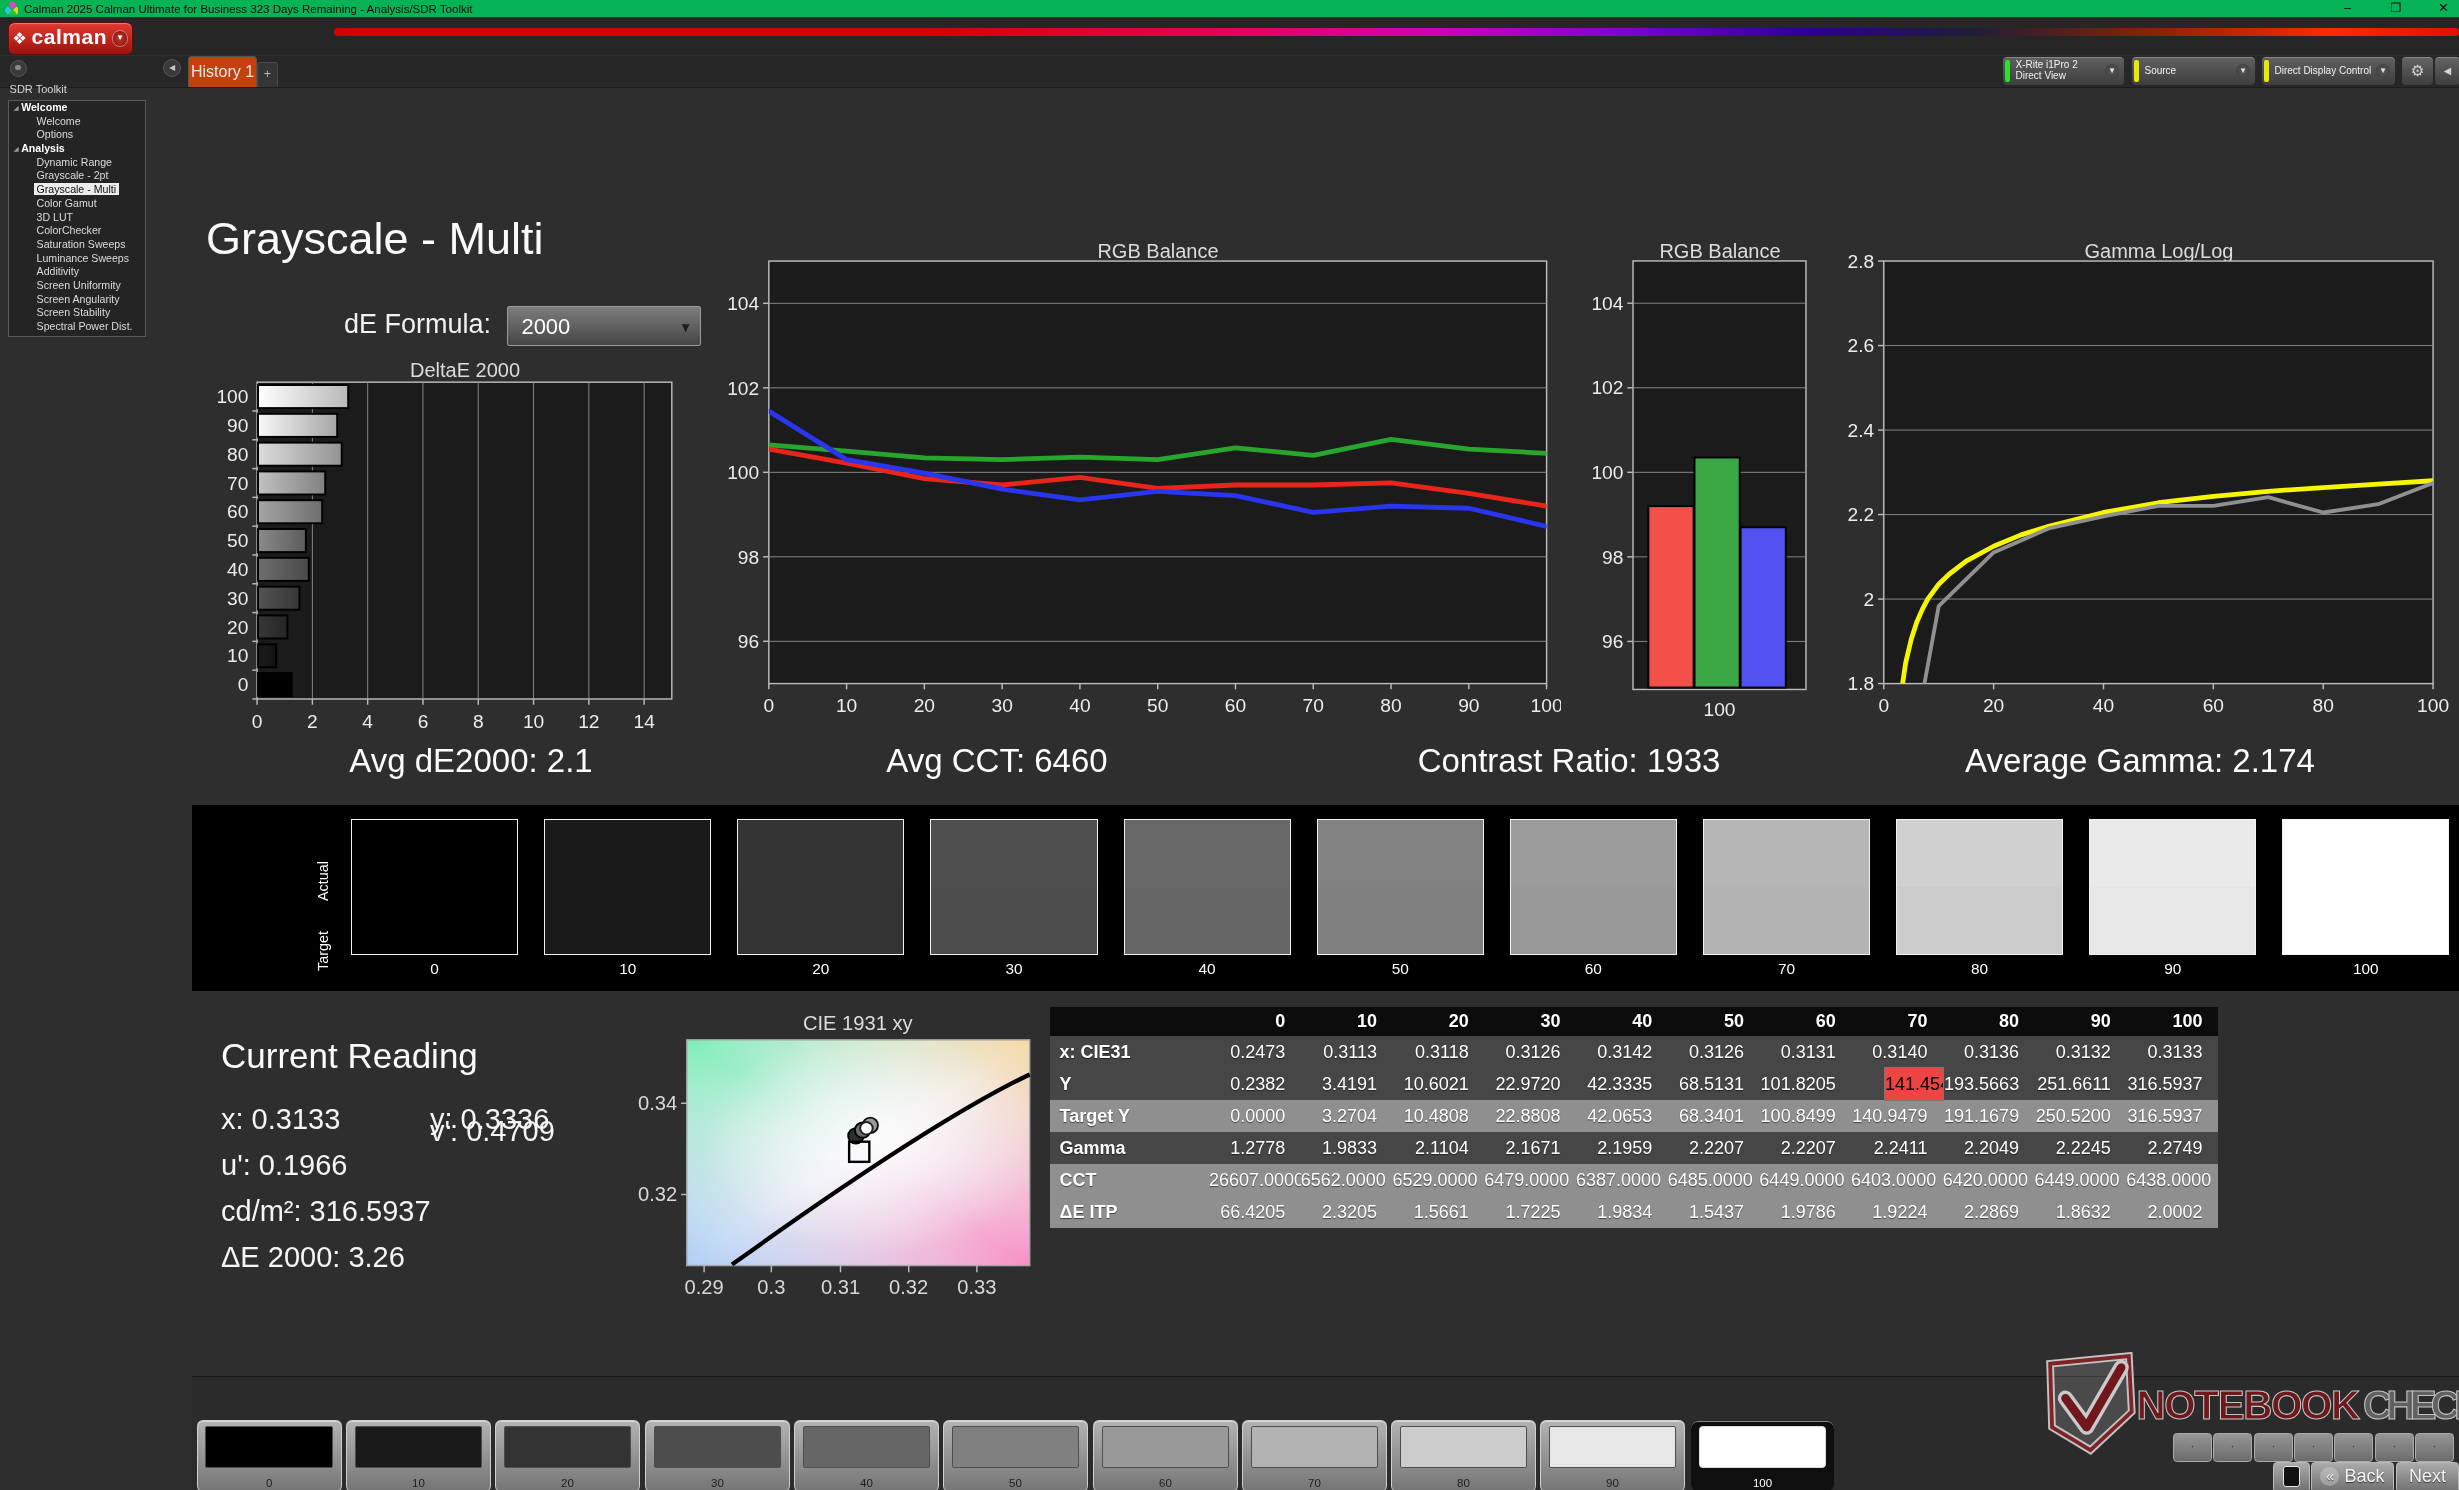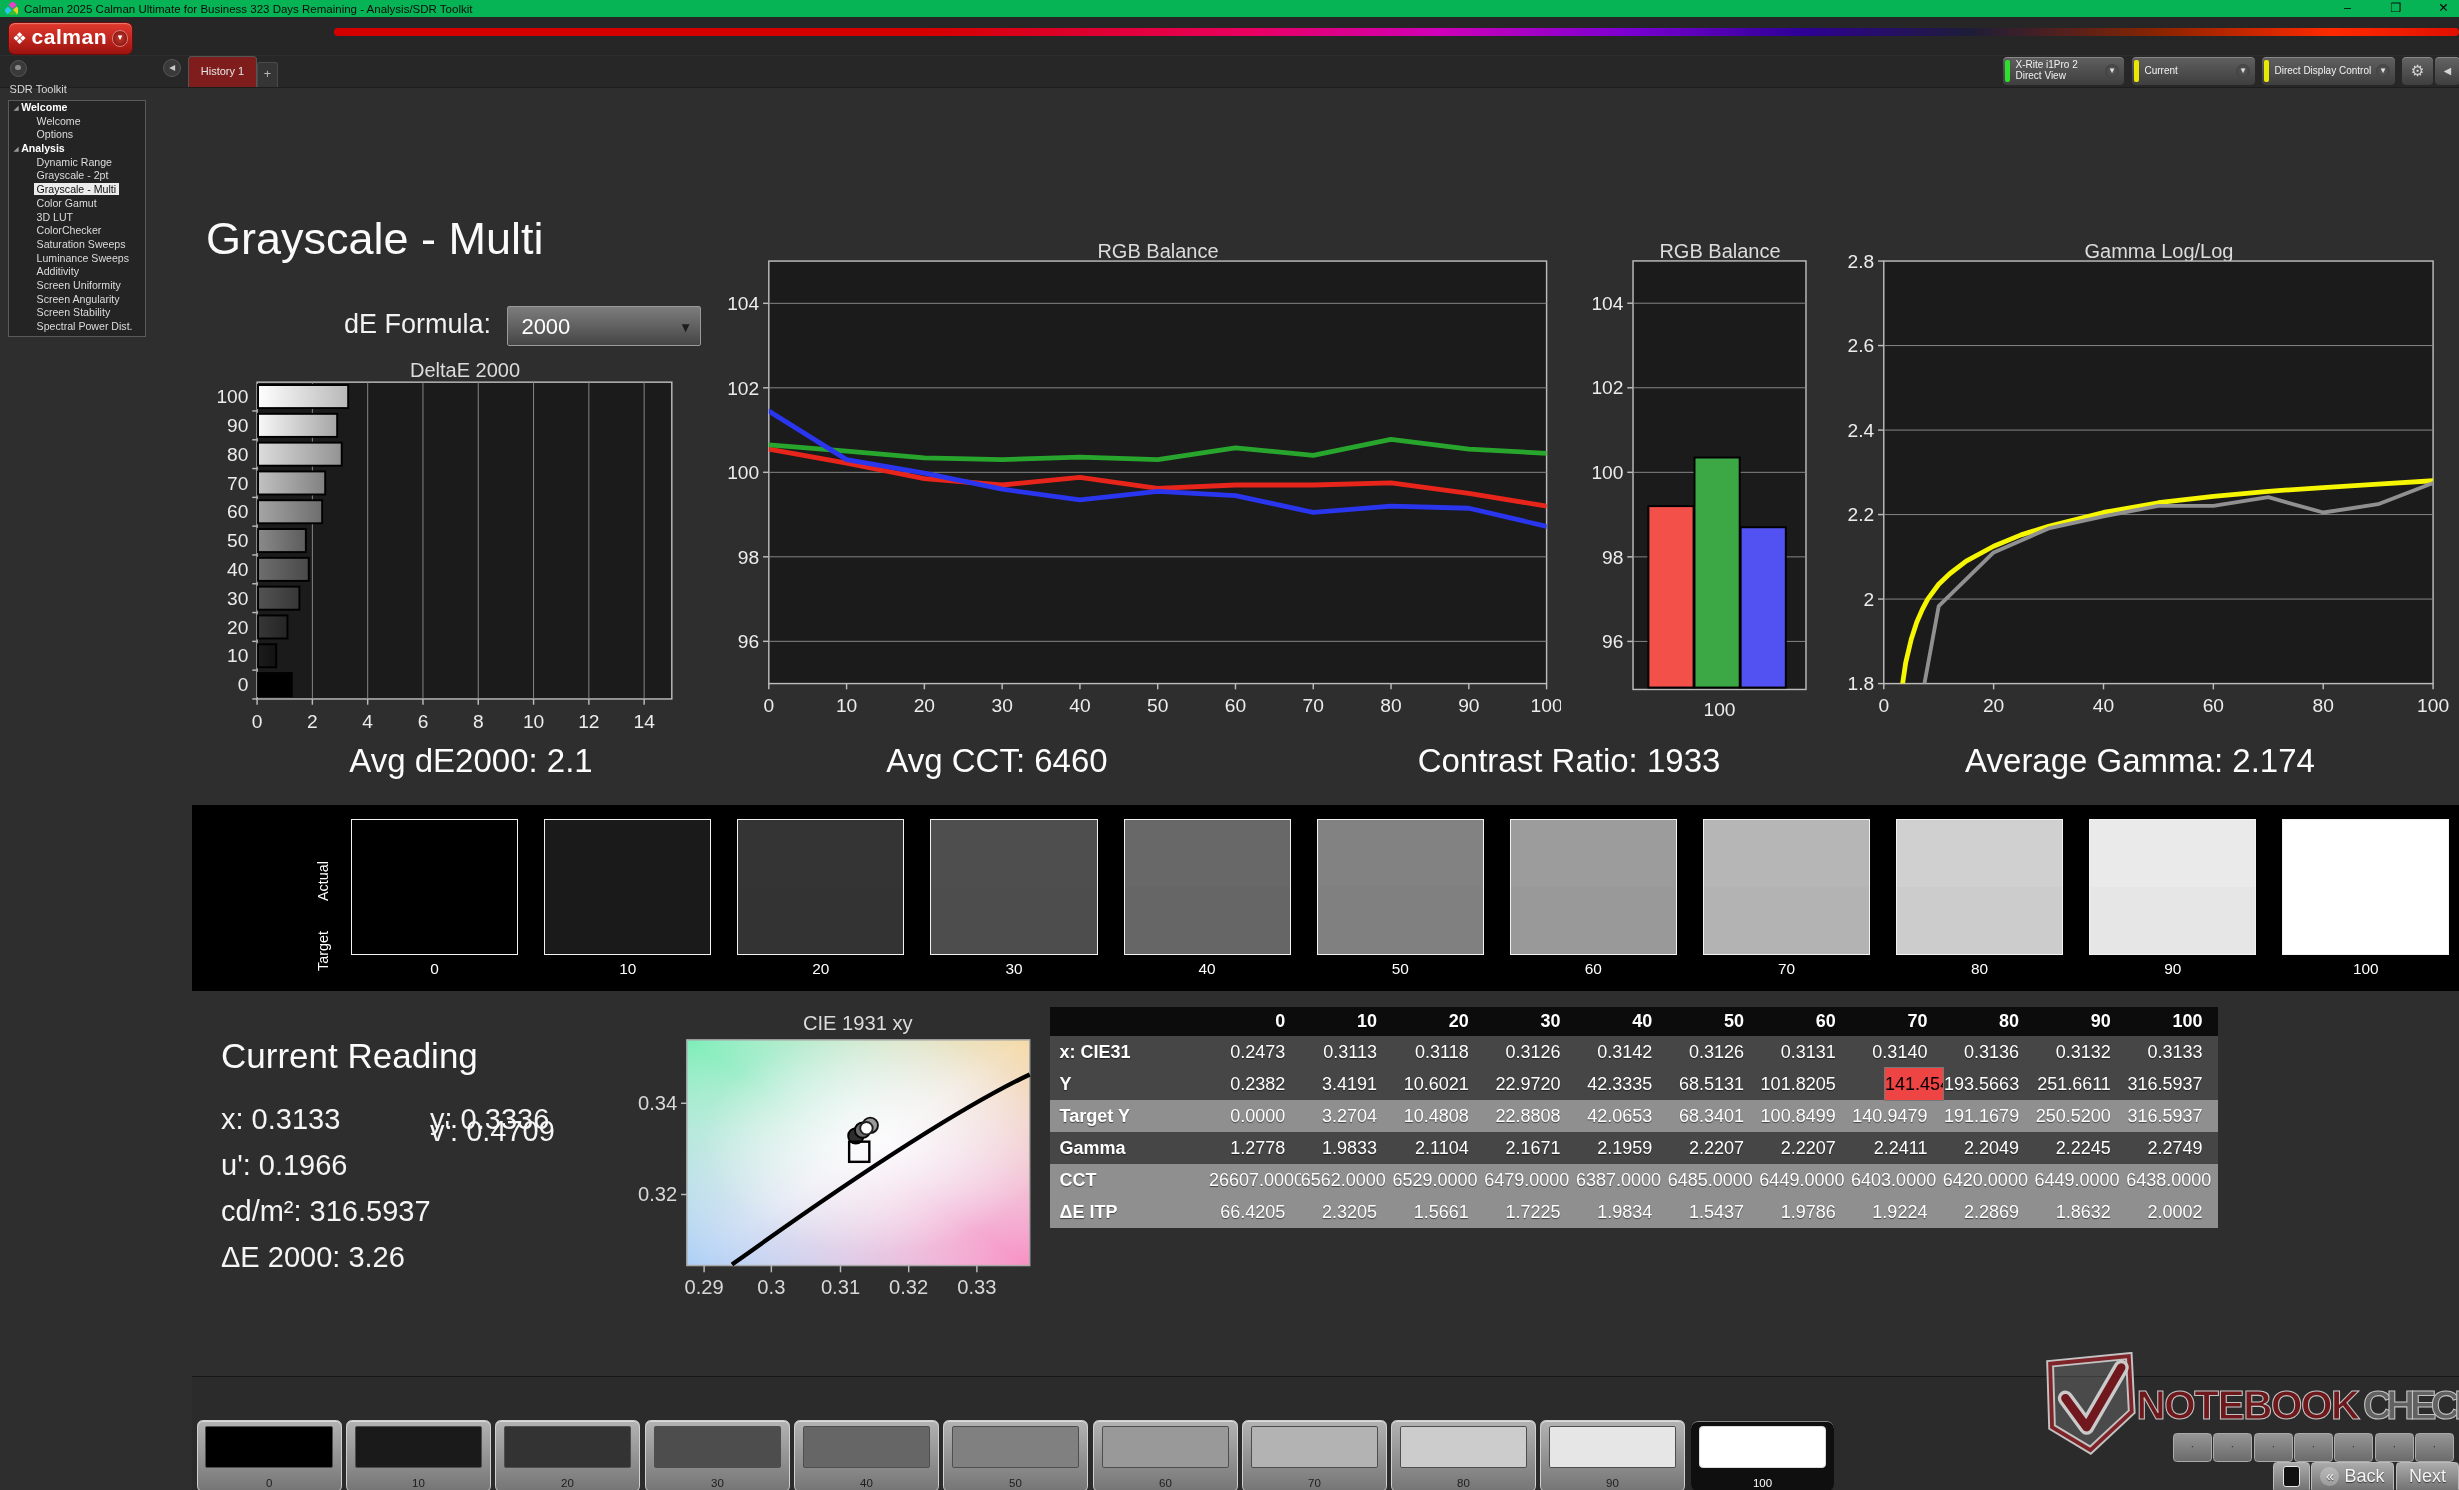--- a/index.html
+++ b/index.html
@@ -14,22 +14,22 @@
   #logoBtn{left:7.7px;top:4.8px;width:123px;height:31px;border-radius:6.7px;background:linear-gradient(#e23a2e,#9c120e);
            border:1px solid #6b0c0a;display:flex;align-items:center;justify-content:center;gap:4.8px;box-shadow:inset 0 1px 1px rgba(255,255,255,.35);}
   #logoBtn .mark{color:#fff;font-size:16.3px;line-height:16.3px;}
   #logoBtn .word{color:#fff;font-size:21px;font-weight:bold;letter-spacing:0.5px;margin-top:-2.9px;}
   #logoBtn .dd{width:14.4px;height:14.4px;border-radius:50%;background:radial-gradient(#c0392d,#7e0f0c);border:1px solid #d77;color:#fff;
                font-size:7.7px;line-height:13.4px;text-align:center;}
   #spectrum{left:334px;top:10.6px;width:2125px;height:7.7px;border-radius:3.8px;
             background:linear-gradient(90deg,#d40000 0%,#d40000 28%,#e8005f 43%,#cf00b8 52%,#7a00d2 61%,#2e0096 69%,#1d1d38 77%,#8c2400 86%,#ff2a00 94%,#e01000 100%);}
   #tabsbar{left:0;top:56px;width:2459px;height:31px;background:#272727;border-bottom:1px solid #1d1d1d;}
   .circbtn{border-radius:50%;background:#3a3a3a;border:1px solid #565656;color:#c9c9c9;text-align:center;}
-  #histTab{left:188px;top:0px;width:67px;height:30px;background:#7f1d1d;border:1px solid #555;border-bottom:none;
-           border-radius:3.8px 3.8px 0 0;color:#e6e6e6;font-size:11px;text-align:center;line-height:29px;}
+  #histTab{left:188px;top:0px;width:67px;height:30px;background:#c2410c;border:1px solid #555;border-bottom:none;
+           border-radius:3.8px 3.8px 0 0;color:#e6e6e6;font-size:16px;text-align:center;line-height:29px;}
   #plusTab{left:257px;top:5.8px;width:19px;height:24px;background:#353535;border:1px solid #4a4a4a;border-bottom:none;
            border-radius:2.9px 2.9px 0 0;color:#bbb;font-size:12.5px;text-align:center;line-height:23px;}
   .meterBtn{top:0px;height:28px;border-radius:4.8px;background:linear-gradient(#606060,#3e3e3e);border:1px solid #282828;
             box-shadow:inset 0 1px 0 rgba(255,255,255,.25);}
   .meterBtn .strip{position:absolute;left:1.9px;top:2.9px;bottom:2.9px;width:4.8px;border-radius:1.9px;}
   .meterBtn .txt{position:absolute;left:12.5px;top:1.9px;font-size:10px;line-height:11.5px;color:#f2f2f2;white-space:nowrap;}
   .meterBtn .txt.one{top:7.7px;}
   .meterBtn .arr{position:absolute;right:4.8px;top:6.7px;width:14.4px;height:14.4px;border-radius:50%;
                  background:radial-gradient(#5a5a5a,#383838);color:#e2e2e2;font-size:7.7px;line-height:14.4px;text-align:center;}
   .sqBtn{top:0px;height:28px;border-radius:4.8px;background:linear-gradient(#646464,#3e3e3e);border:1px solid #282828;
@@ -129,21 +129,21 @@
     <div class="abs" id="plusTab">+</div>
 
     <div class="abs meterBtn" style="left:2002px;width:121px;">
       <div class="strip" id="meterStrip" style="background: rgb(44, 224, 44);"></div>
       <div class="txt">X-Rite i1Pro 2</div>
       <div class="txt" style="top:13.4px">Direct View</div>
       <div class="arr">▼</div>
     </div>
     <div class="abs meterBtn" style="left:2131px;width:123px;">
       <div class="strip" id="sourceStrip" style="background: rgb(232, 232, 0);"></div>
-      <div class="txt one">Current</div>
+      <div class="txt one">Source</div>
       <div class="arr">▼</div>
     </div>
     <div class="abs meterBtn" style="left:2261px;width:133px;">
       <div class="strip" id="ddcStrip" style="background: rgb(232, 232, 0);"></div>
       <div class="txt one">Direct Display Control</div>
       <div class="arr">▼</div>
     </div>
     <div class="abs sqBtn" style="left:2401px;width:31px;font-size:15.4px;line-height:27px;">⚙</div>
     <div class="abs sqBtn" style="left:2434px;width:25px;font-size:9.6px;line-height:27px;">◀</div>
   </div>

